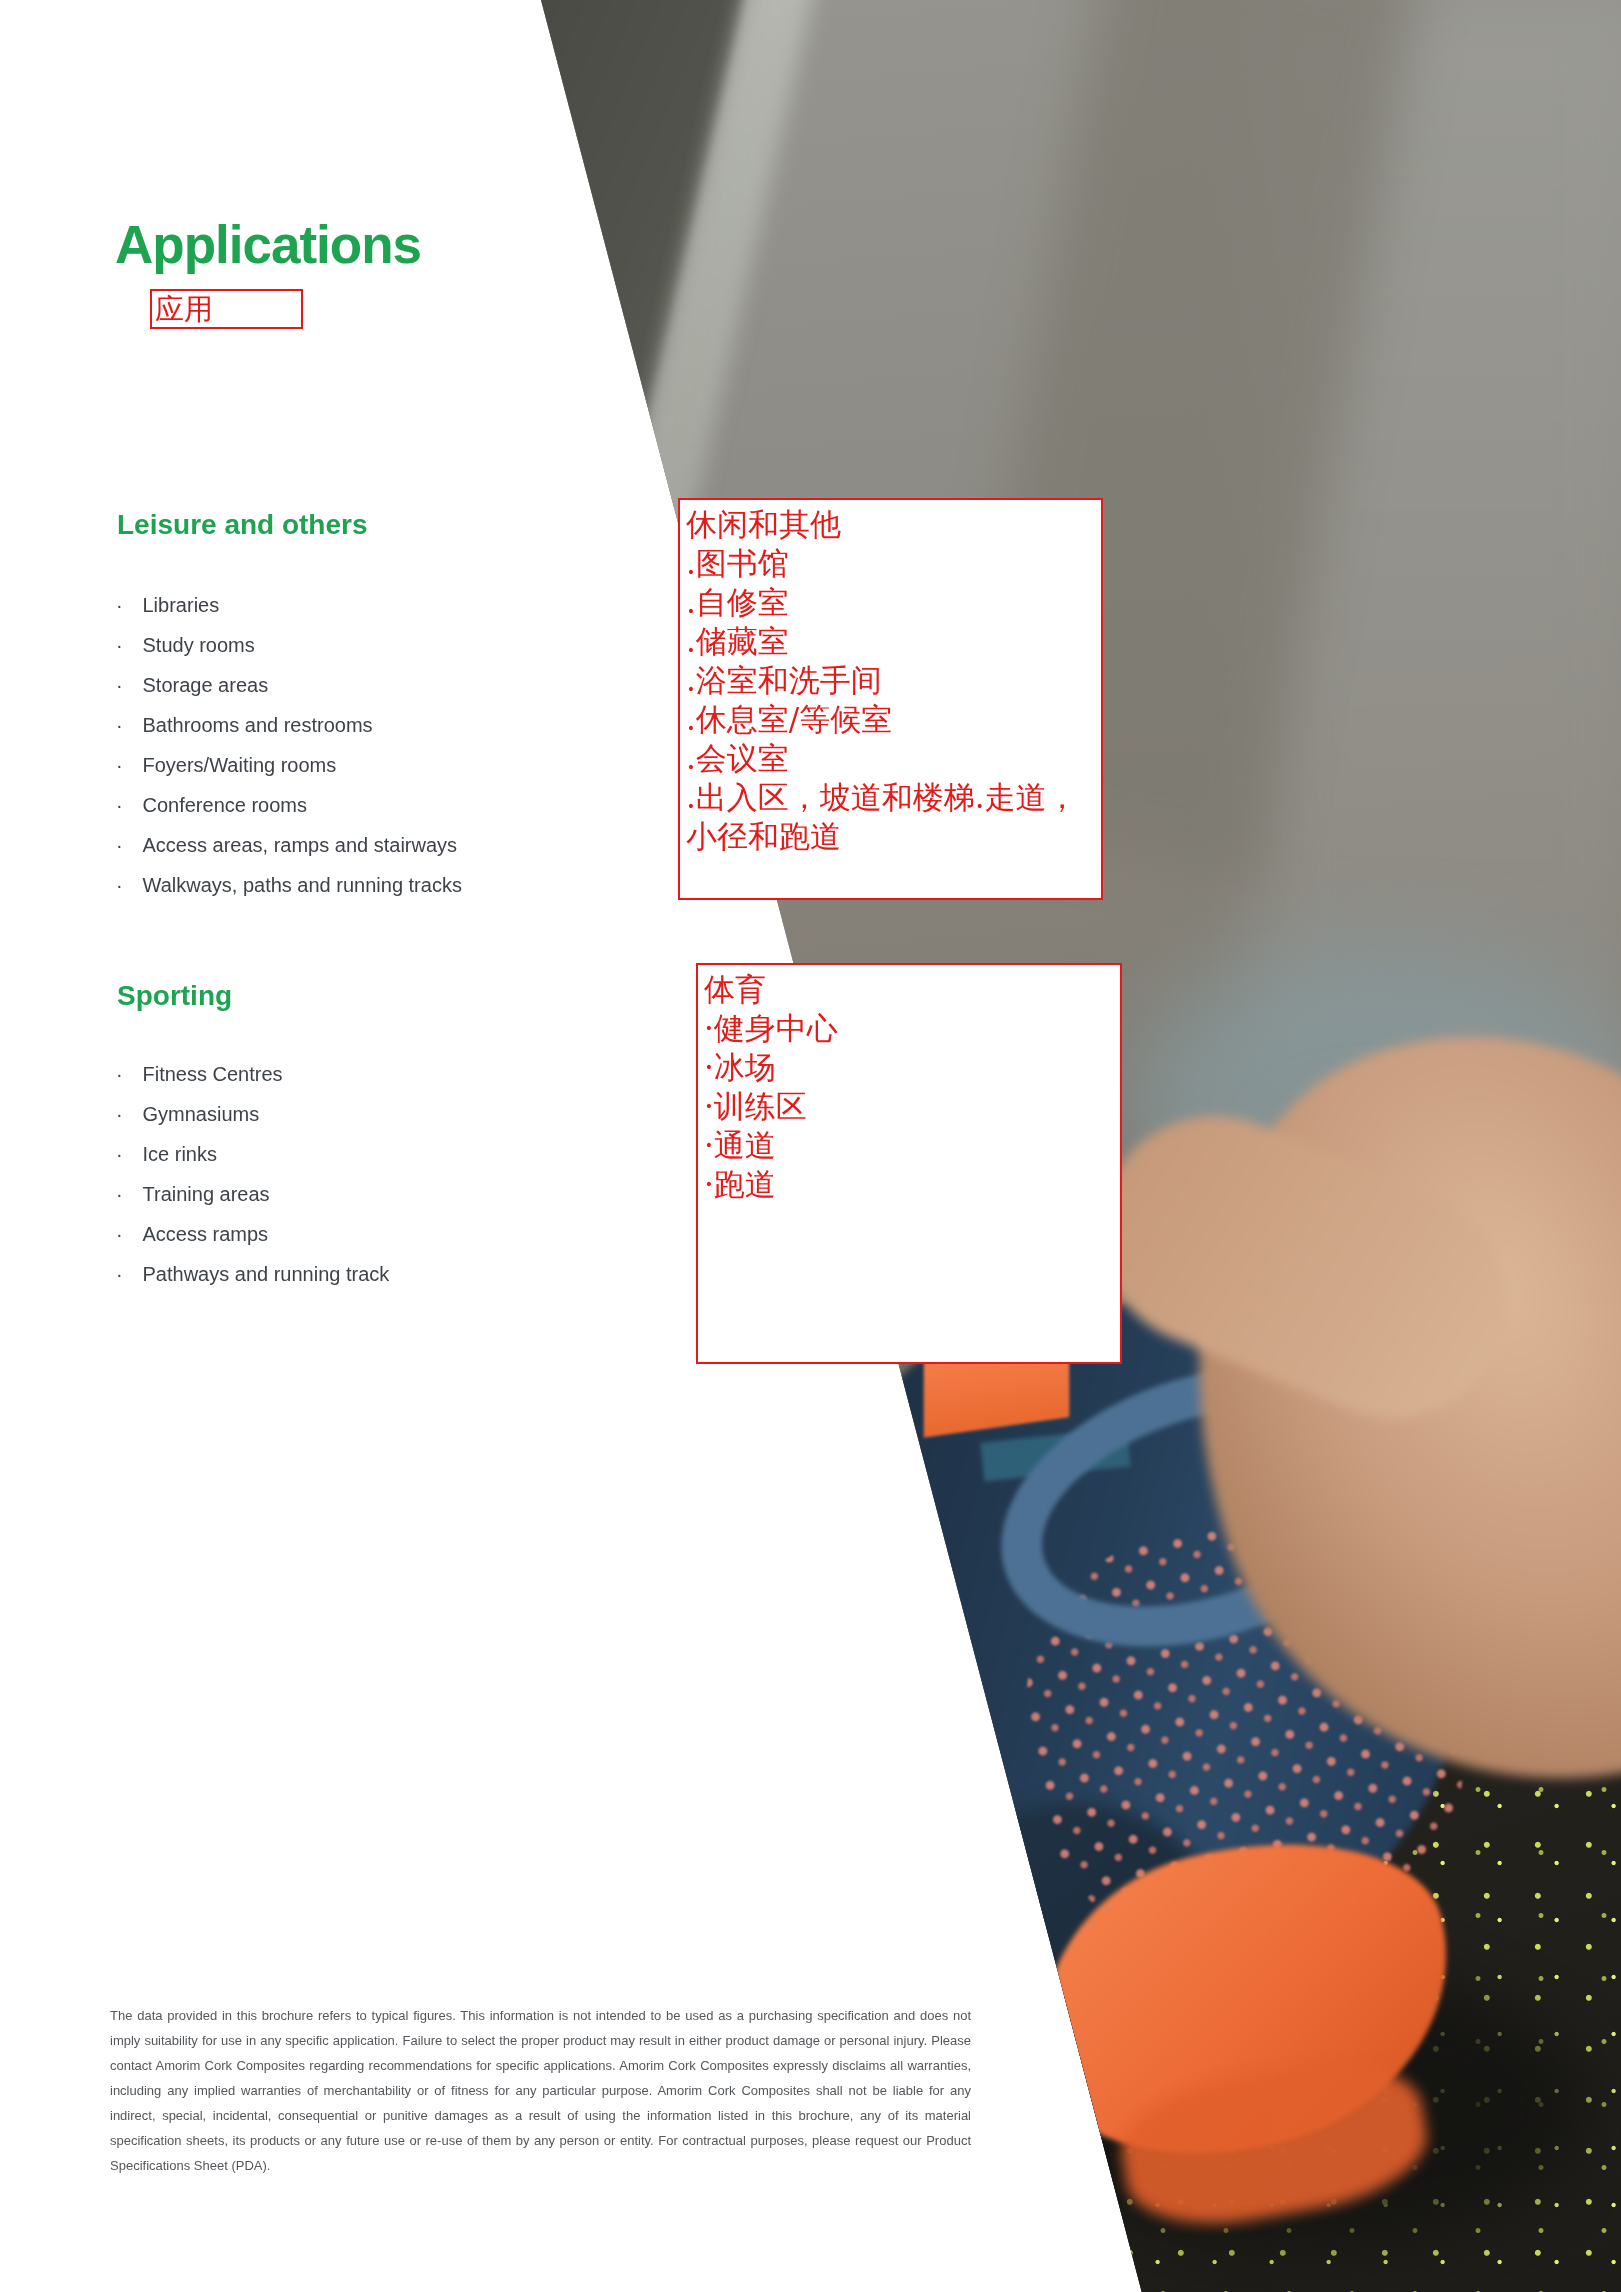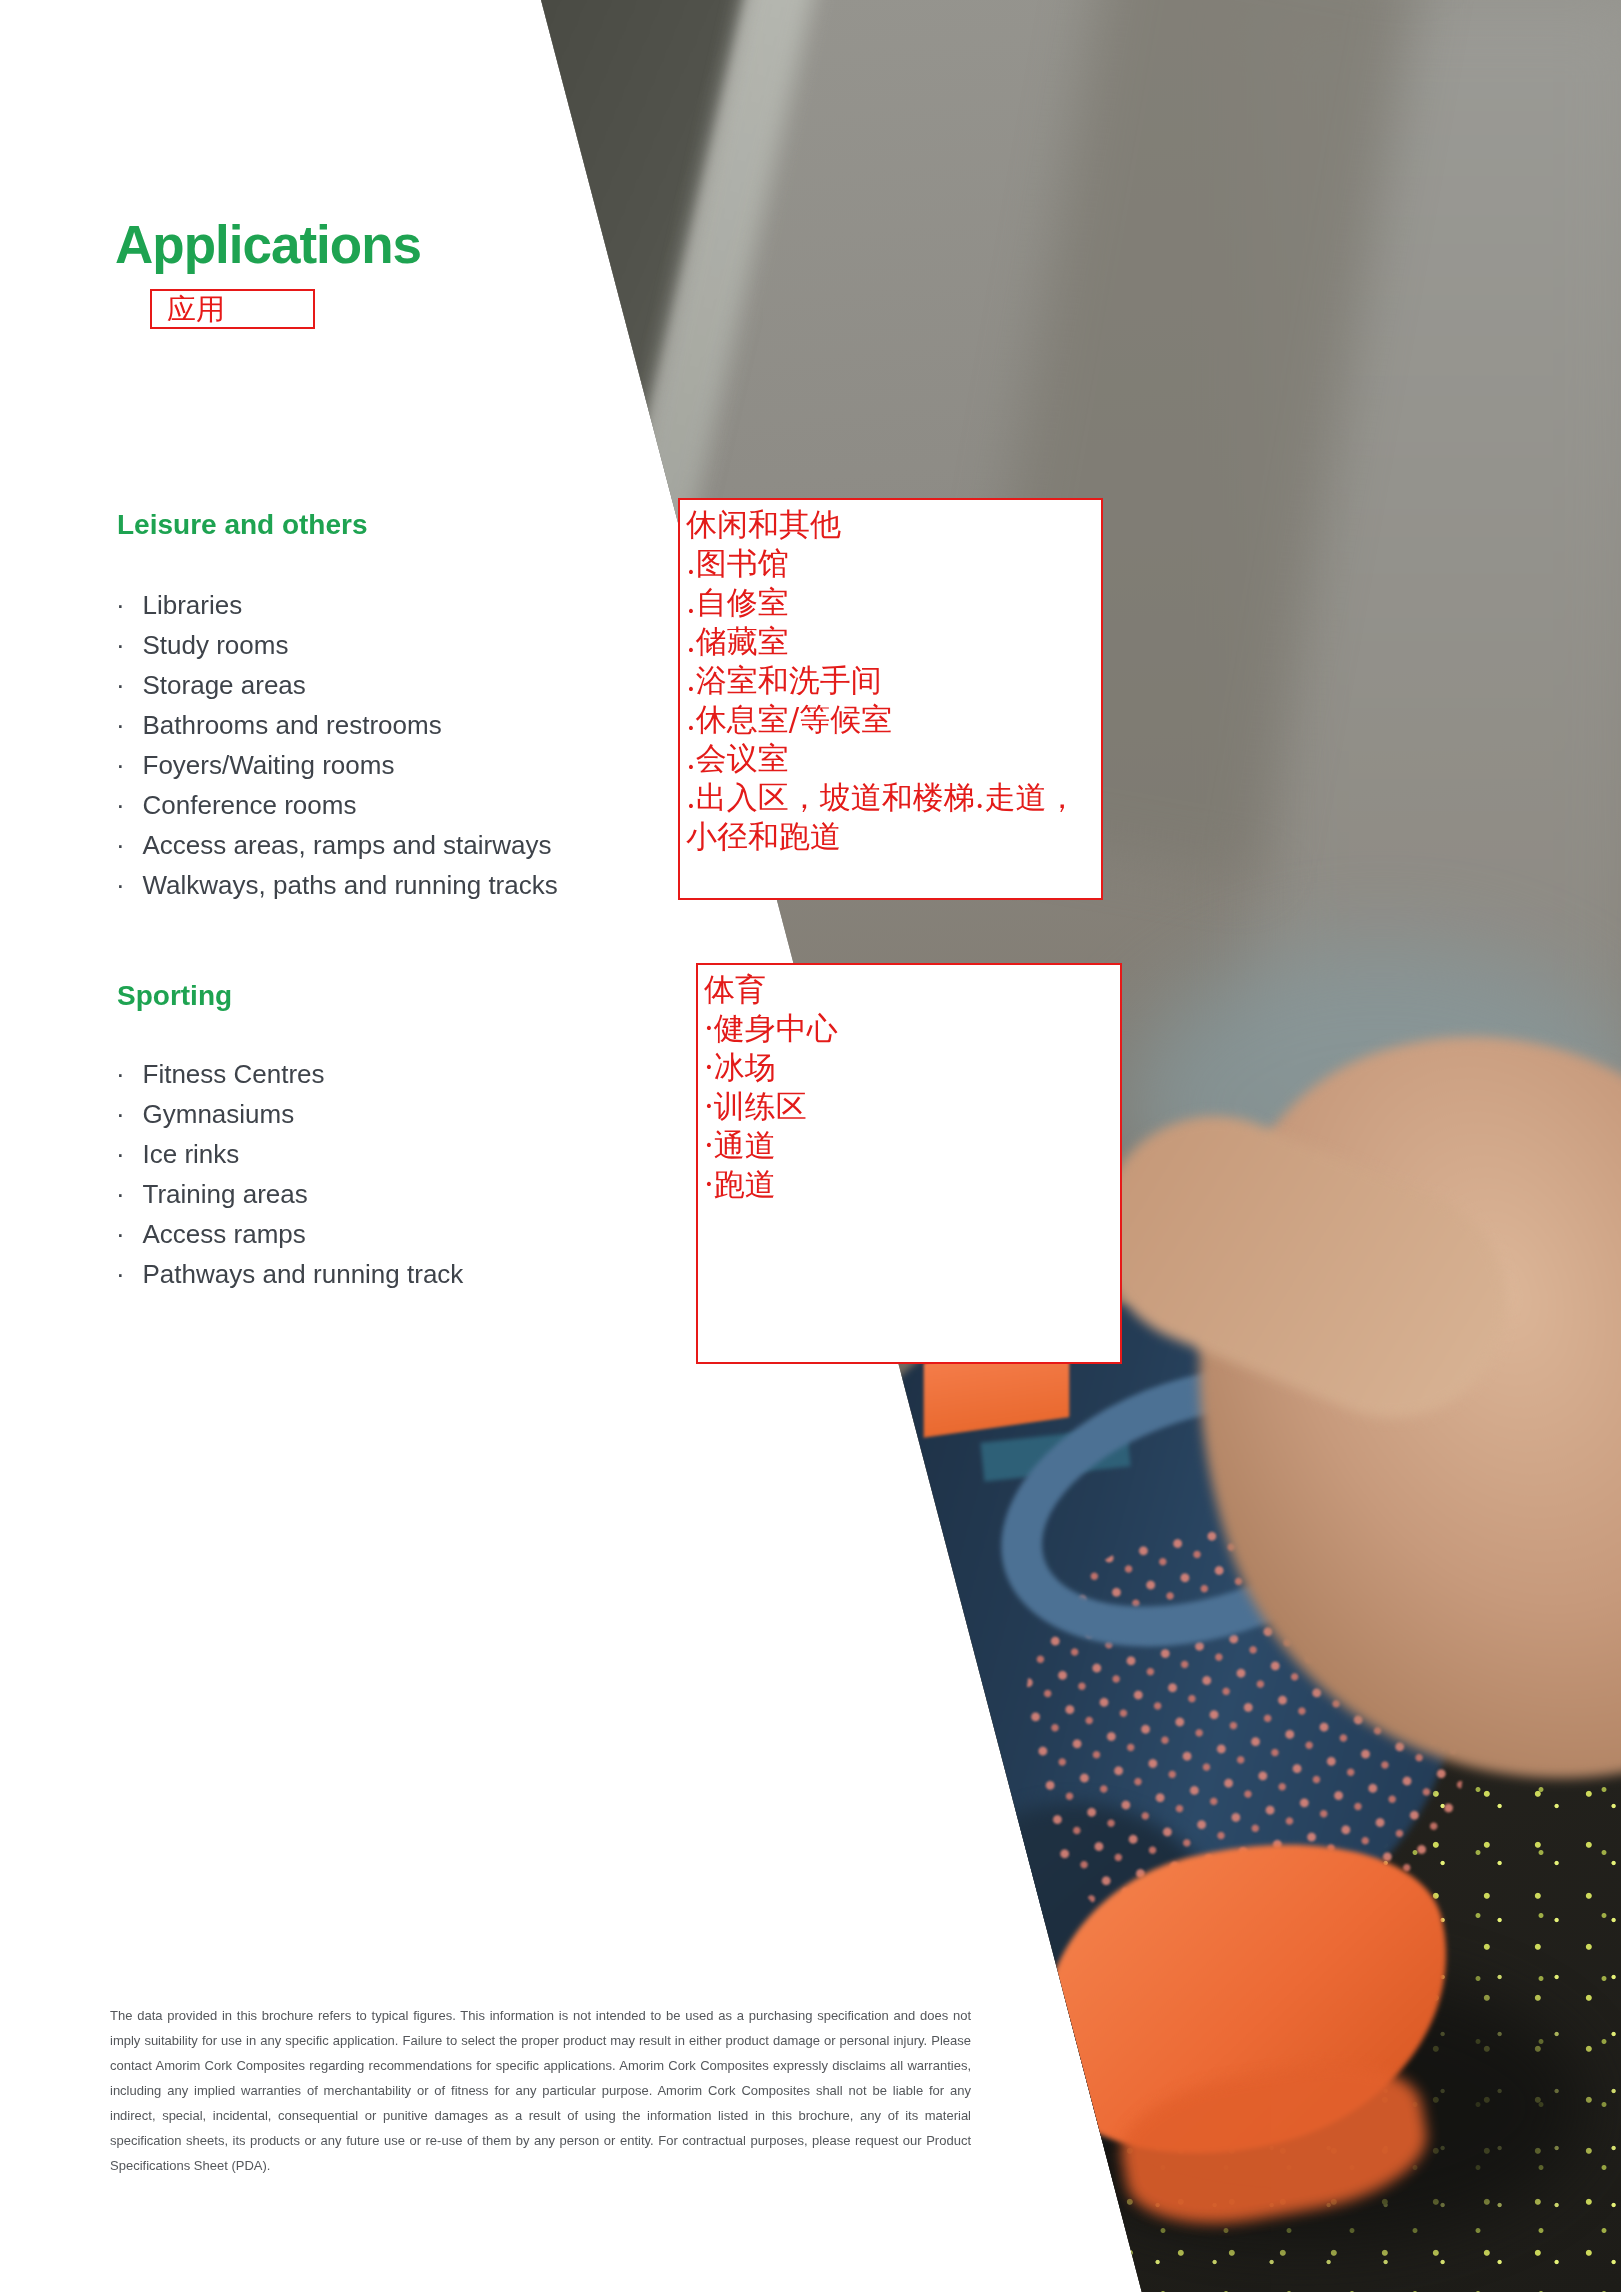--- a/index.html
+++ b/index.html
@@ -62,26 +62,26 @@
   .ph-finger{left:1093px;top:1152px;width:421px;height:230px;transform:rotate(22deg);
            filter:blur(5.9px);border-radius:118px;
            background:linear-gradient(100deg,#c59878,#d8b394);}
 
   
   .content{position:absolute;inset:0;z-index:3;}
   .page-title{position:absolute;left:115px;top:214px;font-size:53px;font-weight:bold;
            letter-spacing:-1px;color:#1ea351;}
   .title-annot{position:absolute;left:150px;top:289px;width:146px;height:36px;
            border:2.9px solid #e71918;color:#e71918;
-           font-family:"DejaVu Serif",serif;font-size:29px;line-height:37px;padding-left:15px;}
+           font-family:"DejaVu Serif",serif;font-size:29px;line-height:37px;padding-left:3px;}
   .sec-head{position:absolute;font-size:28px;font-weight:bold;color:#1ea351;}
   .head-leisure{left:117px;top:509px;}
   .head-sporting{left:117px;top:980px;}
   ul.blist{position:absolute;left:116px;margin:0;padding:0;list-style:none;
-           color:#3e434a;font-size:26px;}
+           color:#3e434a;font-size:20px;}
   ul.blist li{height:40px;line-height:40px;white-space:nowrap;}
   ul.blist li::before{content:"·";display:inline-block;width:26.5px;color:#3e434a;}
   .list-leisure{top:585px;}
   .list-sporting{top:1054px;}
 
   .annot-box{position:absolute;background:#ffffff;border:2.9px solid #e71918;
            color:#e31b19;font-family:"DejaVu Serif",serif;font-size:31px;line-height:39px;
            padding:4.9px 7.8px 0 5.9px;box-sizing:border-box;z-index:5;}
   .box-leisure{left:678px;top:498px;width:425px;height:402px;}
   .box-sporting{left:696px;top:963px;width:426px;height:401px;}

